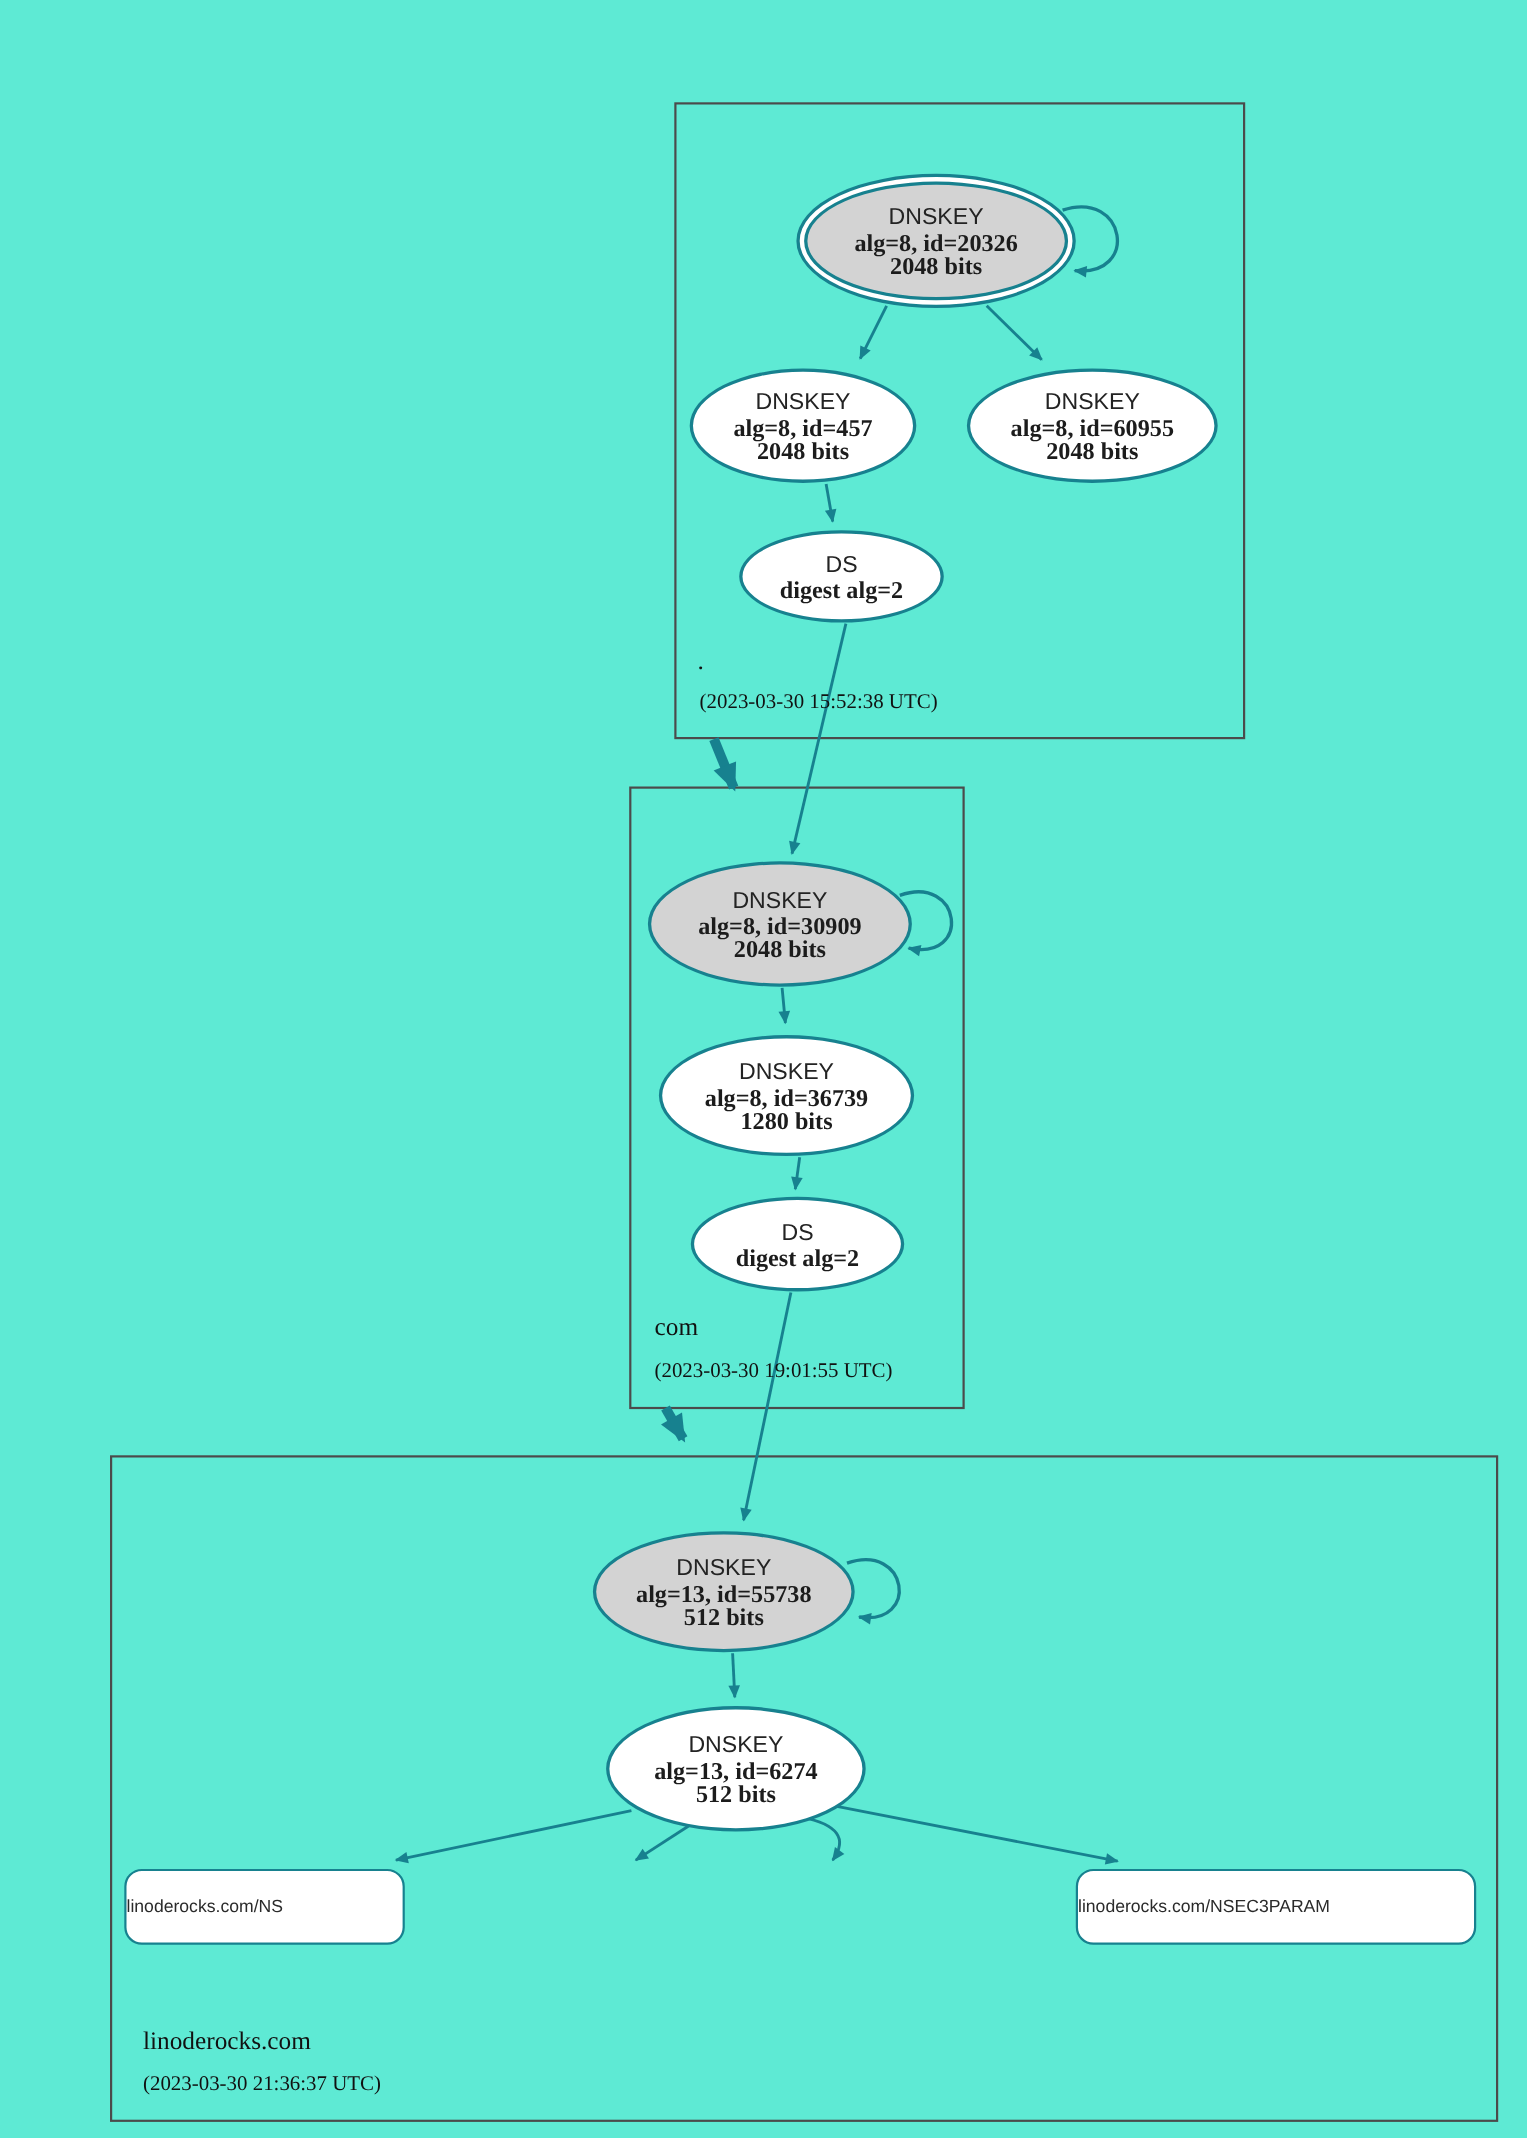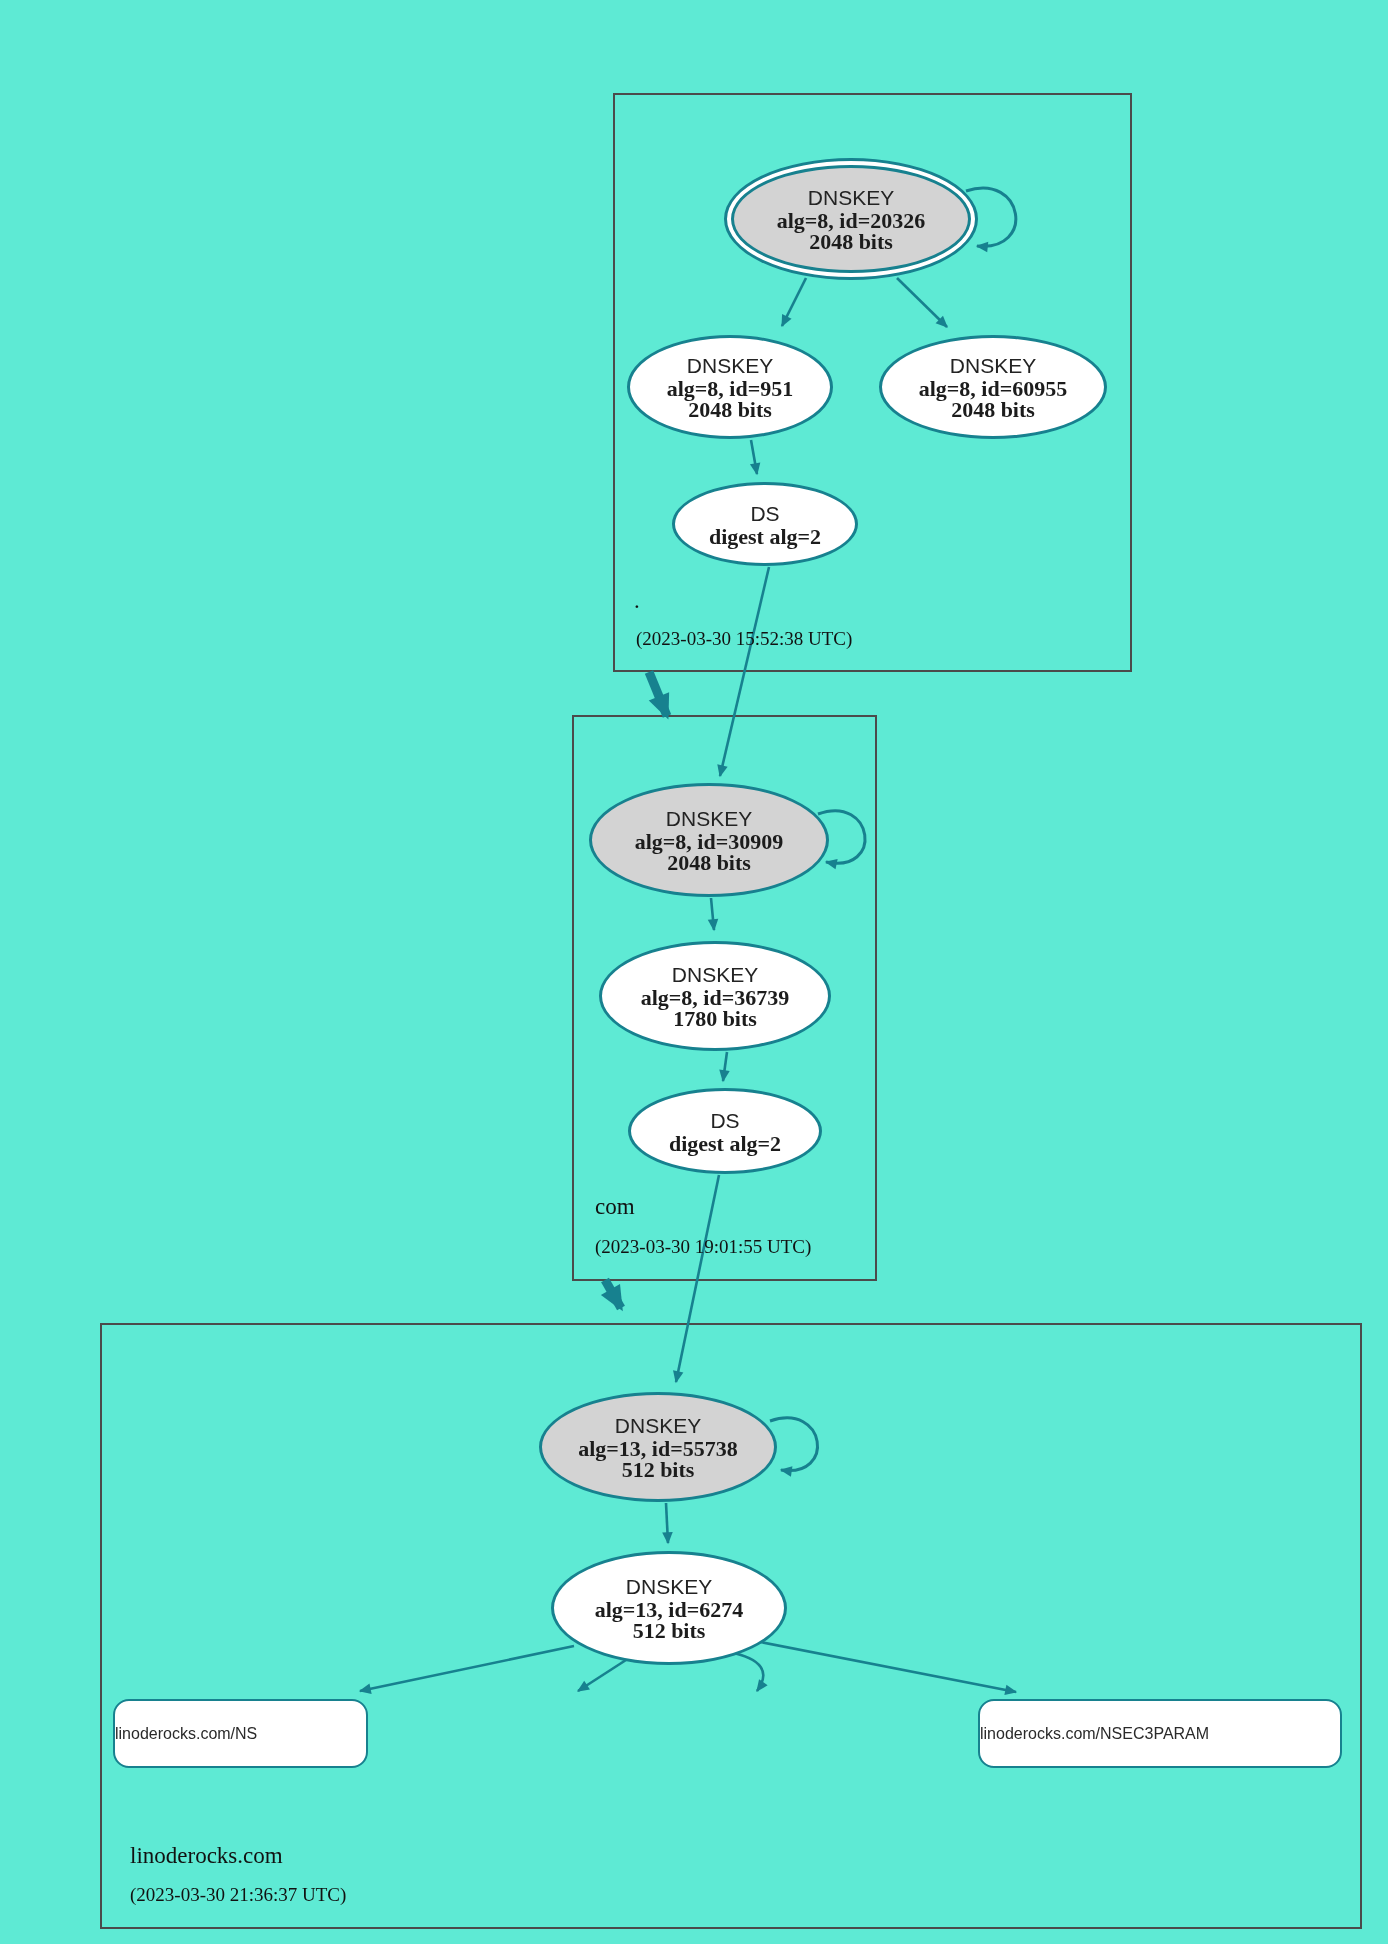--- a/index.html
+++ b/index.html
@@ -113,21 +113,21 @@
   <div class="node-outer" style="left:724px;top:158px;width:254px;height:122px;">
     <div class="node sep">
       <span class="node-title">DNSKEY</span>
       <span class="node-detail">alg=8, id=20326</span>
       <span class="node-bits">2048 bits</span>
     </div>
   </div>
 
   <div class="node" style="left:627px;top:335px;width:206px;height:104px;">
     <span class="node-title">DNSKEY</span>
-    <span class="node-detail">alg=8, id=951</span>
+    <span class="node-detail">alg=8, id=457</span>
     <span class="node-bits">2048 bits</span>
   </div>
 
   <div class="node" style="left:879px;top:335px;width:228px;height:104px;">
     <span class="node-title">DNSKEY</span>
     <span class="node-detail">alg=8, id=60955</span>
     <span class="node-bits">2048 bits</span>
   </div>
 
   <div class="node" style="left:672px;top:482px;width:186px;height:84px;">
@@ -140,21 +140,21 @@
 
   <div class="node sep" style="left:589px;top:783px;width:240px;height:114px;">
     <span class="node-title">DNSKEY</span>
     <span class="node-detail">alg=8, id=30909</span>
     <span class="node-bits">2048 bits</span>
   </div>
 
   <div class="node" style="left:599px;top:941px;width:232px;height:110px;">
     <span class="node-title">DNSKEY</span>
     <span class="node-detail">alg=8, id=36739</span>
-    <span class="node-bits">1780 bits</span>
+    <span class="node-bits">1280 bits</span>
   </div>
 
   <div class="node" style="left:628px;top:1088px;width:194px;height:86px;">
     <span class="node-title">DS</span>
     <span class="node-detail">digest alg=2</span>
   </div>
 
   <span class="zone-name" style="left:595px;top:1194px;">com</span>
   <span class="zone-ts" style="left:595px;top:1236px;">(2023-03-30 19:01:55 UTC)</span>
 

